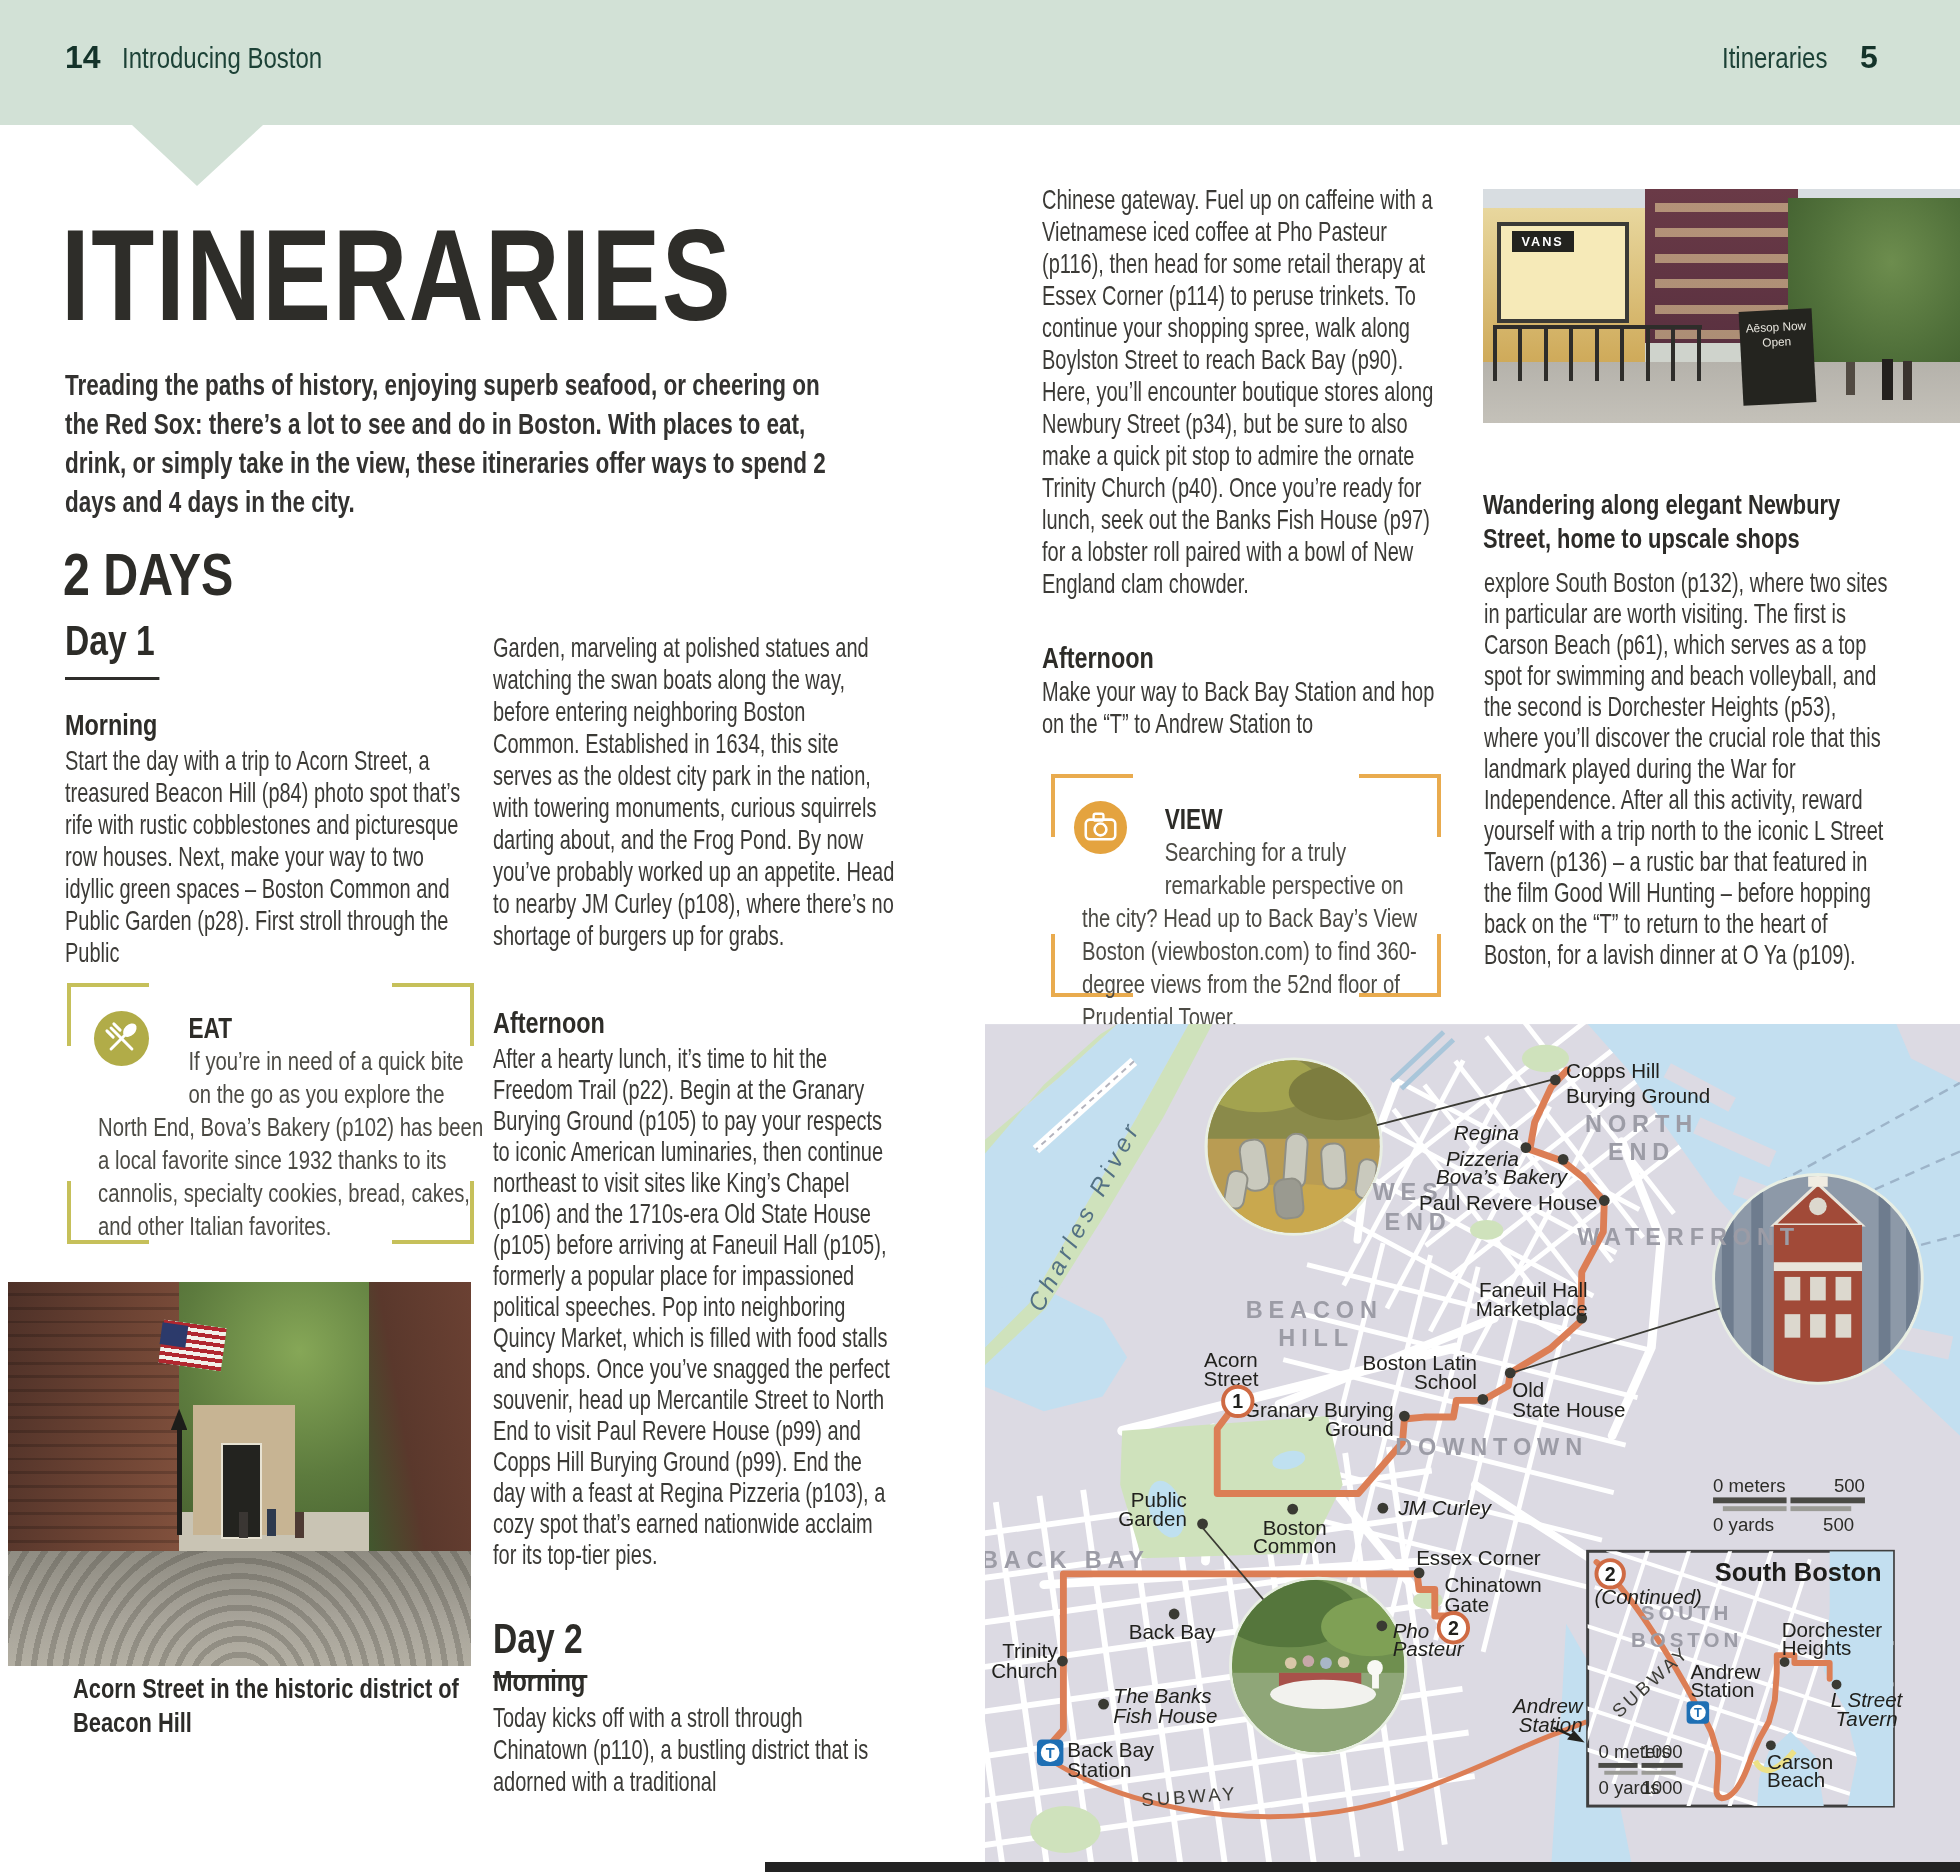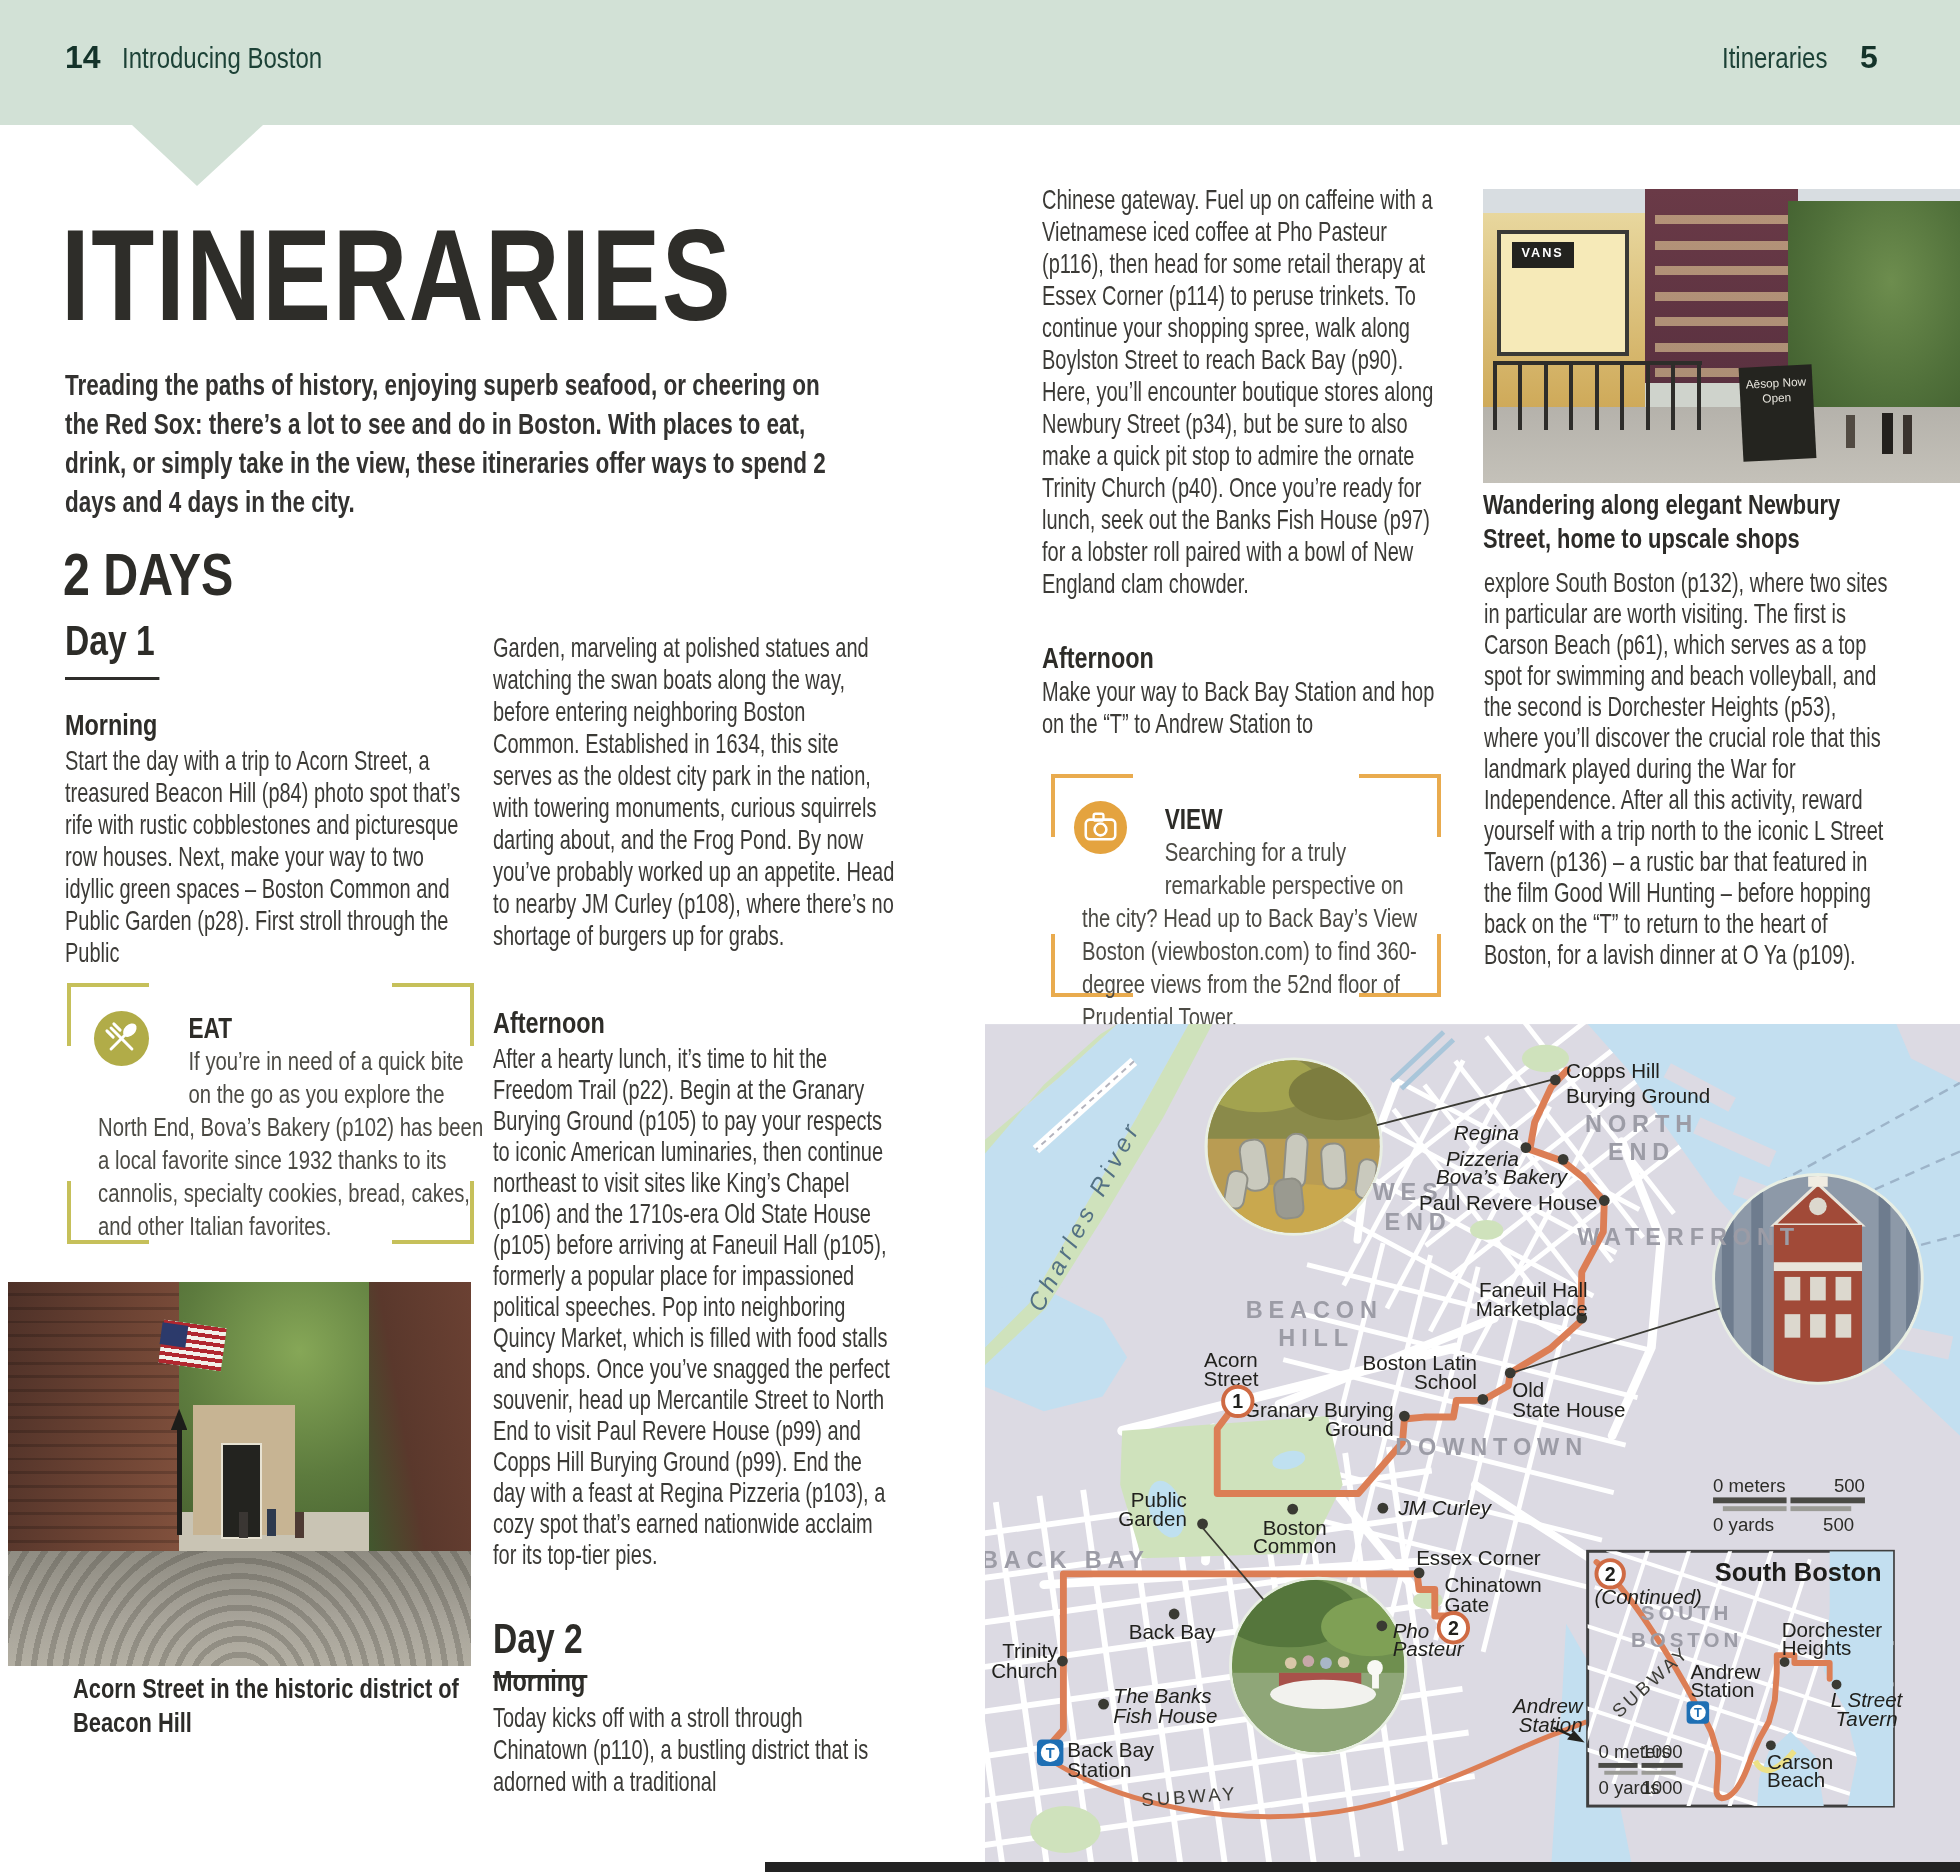--- a/index.html
+++ b/index.html
@@ -142,21 +142,21 @@
       <rect x="21" y="14" width="10" height="7" rx="2" fill="none" stroke="#fff" stroke-width="2.4"></rect>
       <circle cx="28" cy="30" r="6" fill="none" stroke="#fff" stroke-width="2.6"></circle>
     </svg>
     <div class="callout-inner" style="width:451px;">
       <div class="icon-spacer" style="width:106px;height:71px;"></div>
       <div class="callout-head">VIEW</div>
       <div class="callout-text">Searching for a truly remarkable perspective on the city? Head up to Back Bay’s View Boston (viewboston.com) to find 360-degree views from the 52nd floor of Prudential Tower.</div>
     </div>
   </div>
 
-  <div class="photo" style="left:1483px;top:189px;width:477px;height:294px;background:#cfd3cc;">
+  <div class="photo" style="left:1483px;top:189px;width:477px;height:234px;background:#cfd3cc;">
     <div class="ph-layer" style="left:0;top:0;width:100%;height:14%;background:#d8dde1;"></div>
     <div class="ph-layer" style="left:34%;top:0;width:32%;height:66%;background:linear-gradient(#6a3a47,#5a3140);"></div>
     <div class="ph-layer" style="left:36%;top:6%;width:28%;height:58%;background:repeating-linear-gradient(0deg,rgba(255,235,170,0.5) 0 8.8px,transparent 8.8px 25.5px);"></div>
     <div class="ph-layer" style="left:0;top:8%;width:34%;height:76%;background:linear-gradient(#e8d79e,#cba34f);"></div>
     <div class="ph-layer" style="left:3%;top:14%;width:26%;height:40%;background:#f6eab8;border:4.9px solid #3a3a36;"></div>
     <div class="ph-layer" style="left:6%;top:18%;width:13%;height:9%;background:#23231f;color:#fff;font-size:12.7px;font-weight:bold;text-align:center;line-height:23.5px;letter-spacing:2px;">VANS</div>
     <div class="ph-layer" style="right:0;top:4%;width:36%;height:78%;background:radial-gradient(ellipse at 60% 35%,#6d8d4e 0%,#50703a 55%,#3d5a2c 100%);"></div>
     <div class="ph-layer" style="left:0;bottom:0;width:100%;height:26%;background:linear-gradient(#b5b2ab,#c4c1b9);"></div>
     <div class="ph-layer" style="left:2%;bottom:18%;width:44%;height:22%;background:repeating-linear-gradient(90deg,#2e2d2a 0 3.9px,transparent 3.9px 25.5px);border-top:4.9px solid #2e2d2a;"></div>
     <div class="ph-layer" style="left:54%;bottom:8%;width:73px;height:84px;background:#24241f;transform:rotate(-3deg);color:#e8e6de;font-size:11.8px;text-align:center;padding-top:9.8px;line-height:14.7px;">Aēsop Now Open</div>

